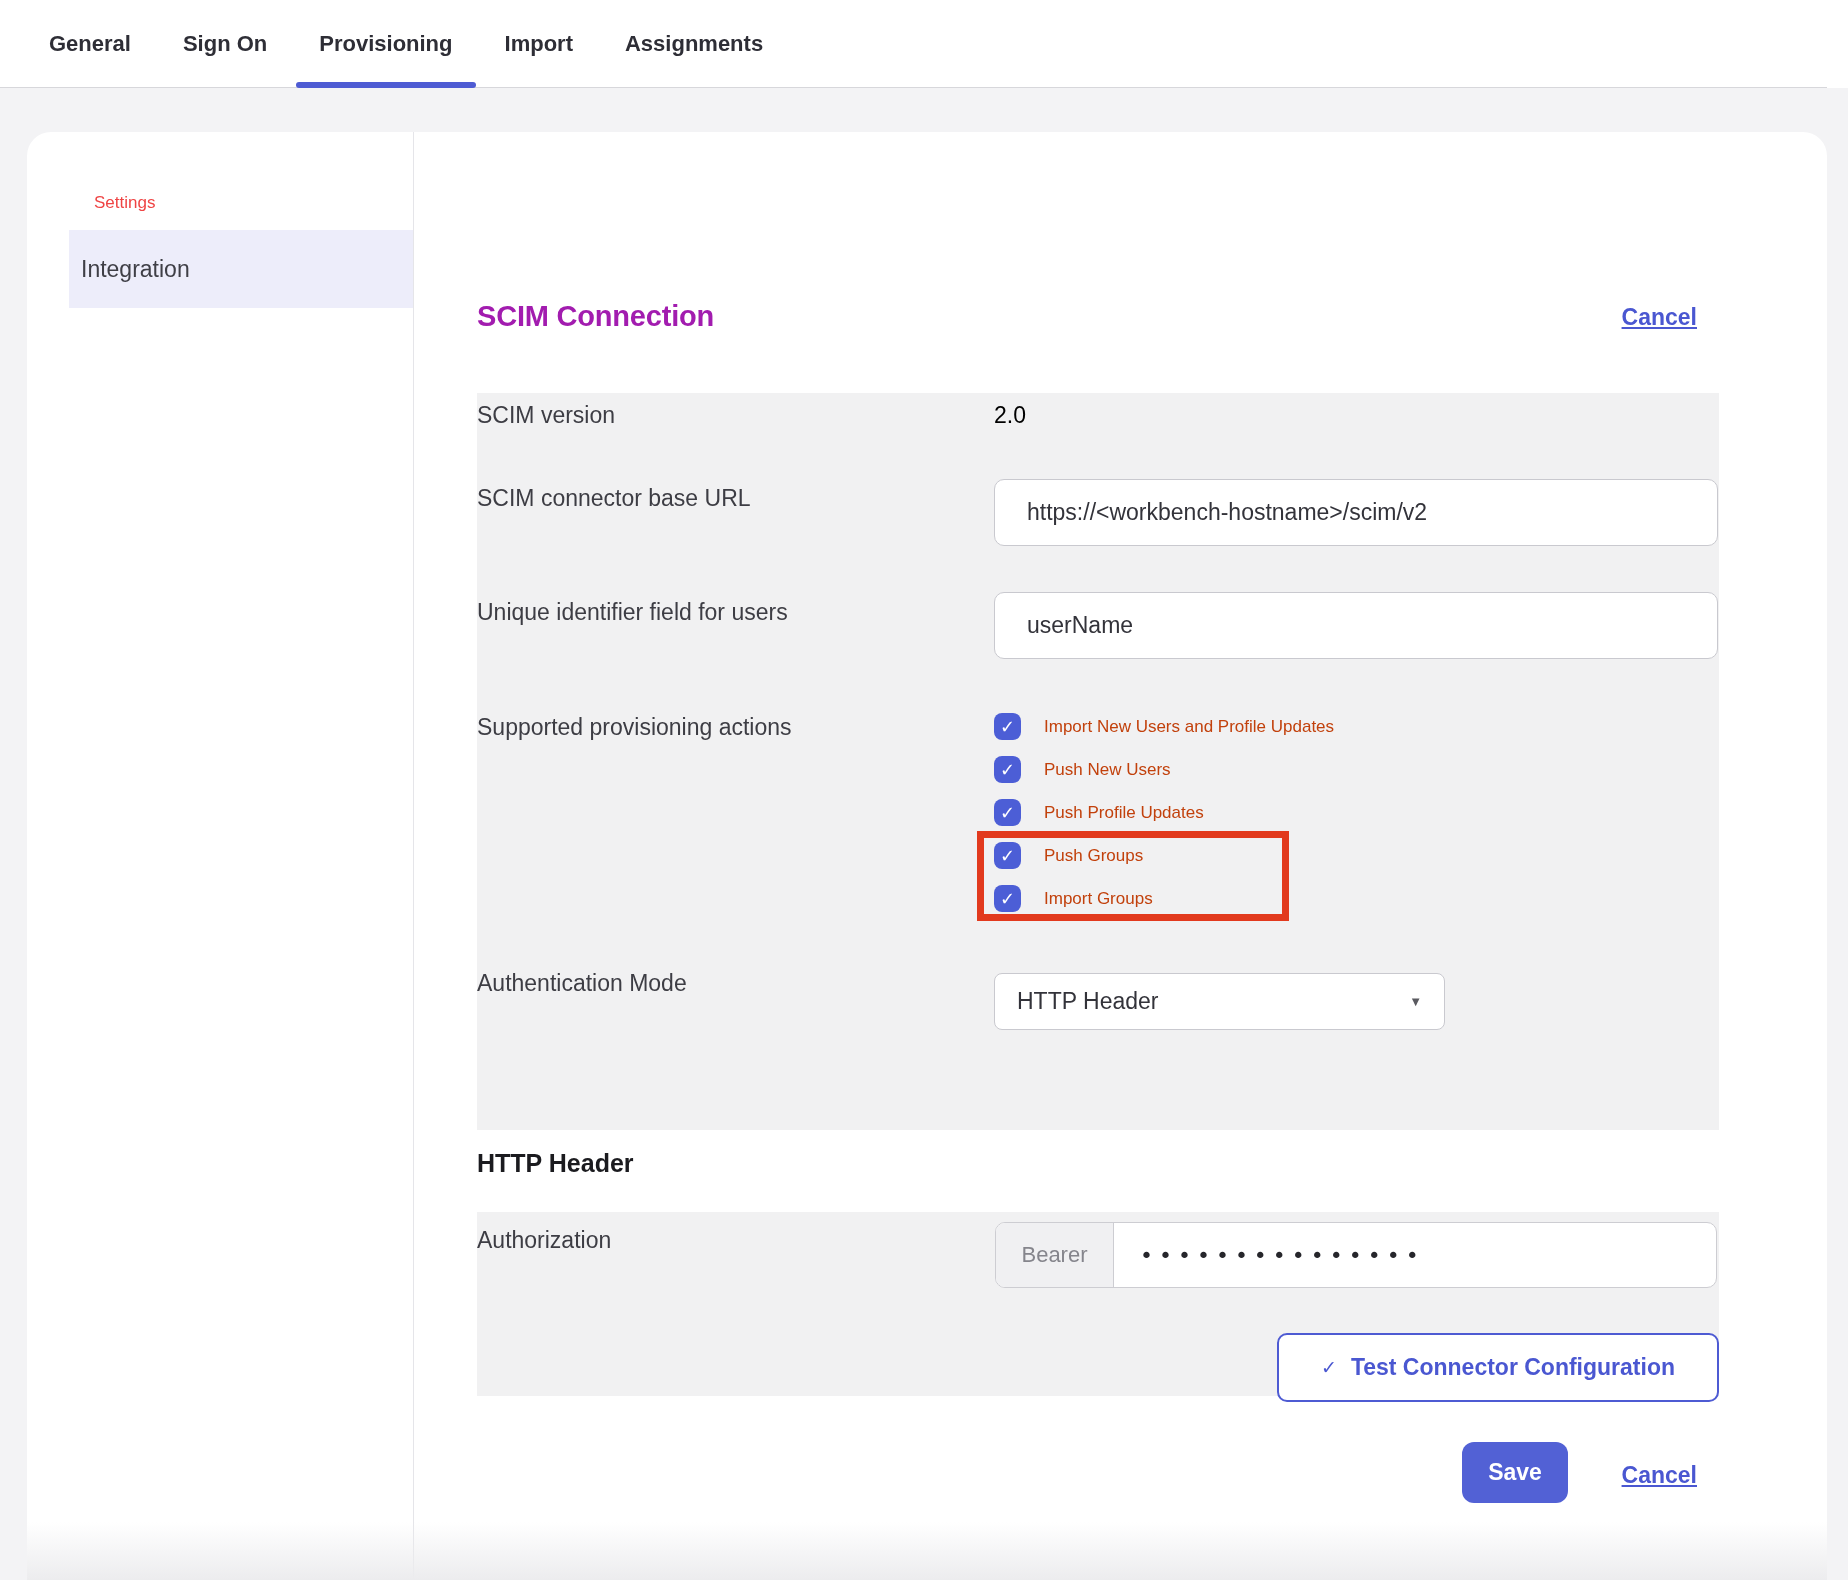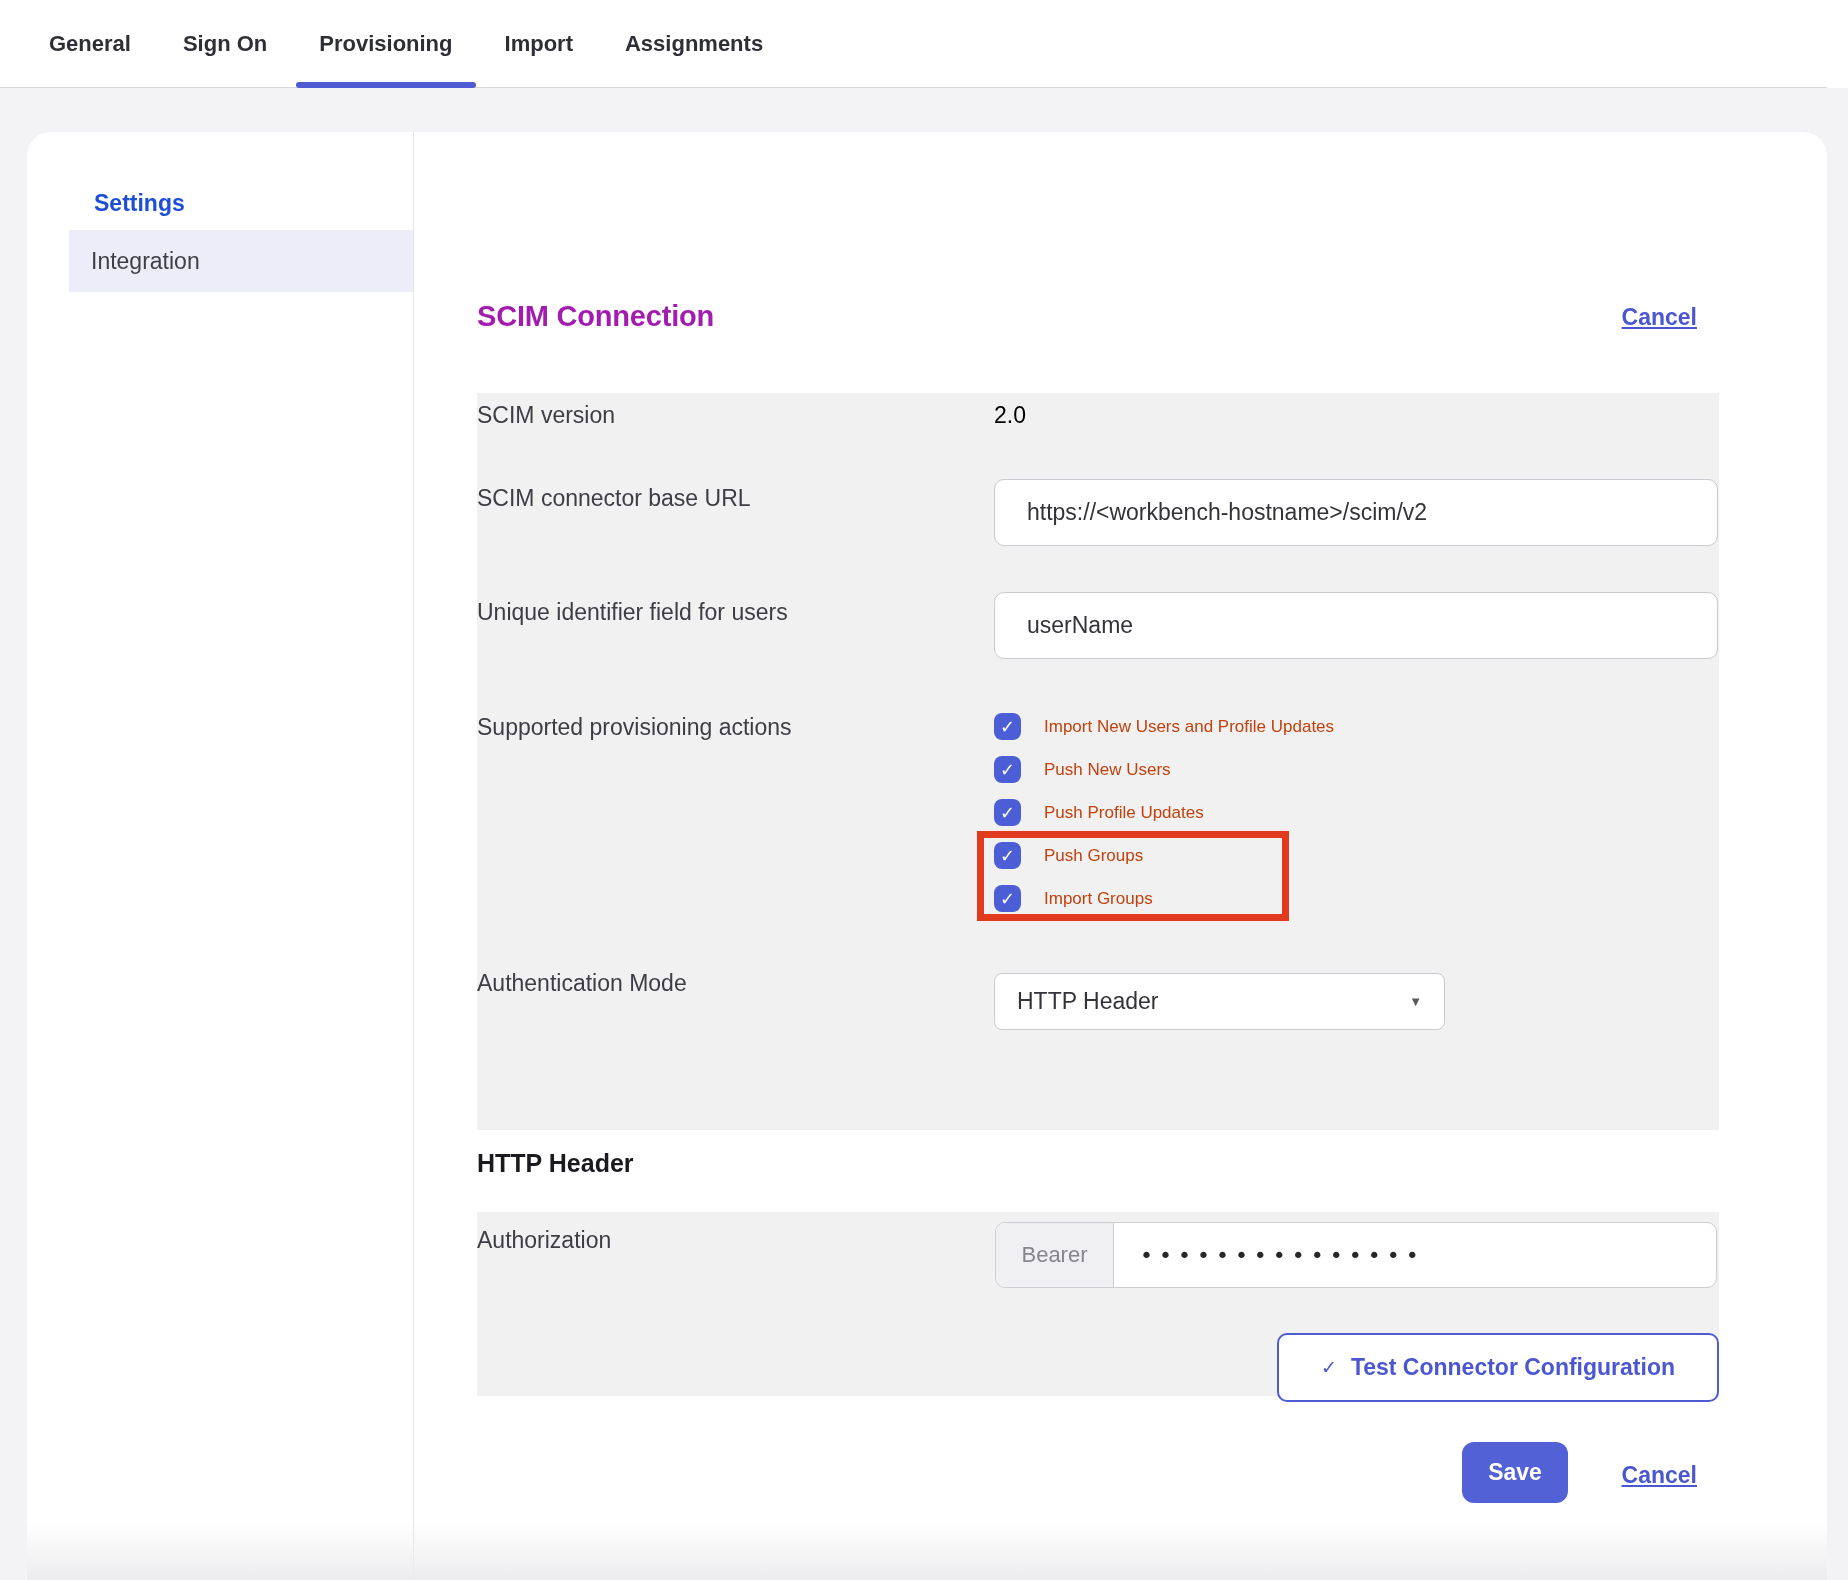--- a/index.html
+++ b/index.html
@@ -32,26 +32,26 @@
   .card {
     position:absolute; left:27px; top:132px; width:1800px; height:1448px;
     background:#ffffff; border-radius:24px 24px 0 0;
   }
   .v-divider {
     position:absolute; left:386px; top:0; bottom:0; width:1px; background:#e5e5e9;
   }
 
   
   .side-heading {
-    position:absolute; left:67px; top:56px; font-size:23px; font-weight:700;
-    color:#1d4ed8; line-height:30px;
+    position:absolute; left:67px; top:56px; font-size:17px; font-weight:400;
+    color:#ef4444; line-height:30px;
   }
   .side-item {
-    position:absolute; left:42px; top:98px; width:344px; height:62px;
-    background:#ededfa; display:flex; align-items:center; padding-left:22px;
+    position:absolute; left:42px; top:98px; width:344px; height:78px;
+    background:#ededfa; display:flex; align-items:center; padding-left:12px;
     font-size:23px; color:#3f3f46; cursor:pointer;
   }
 
   
   .main-title {
     position:absolute; left:450px; top:166px; font-size:29px; font-weight:700;
     color:#a21caf; line-height:36px; letter-spacing:-0.2px;
   }
   .link { color:#4a57d1; font-weight:700; font-size:23px; cursor:pointer; white-space:nowrap;text-decoration:underline; }
   .cancel-top { position:absolute; right:130px; top:170px; line-height:30px; }

